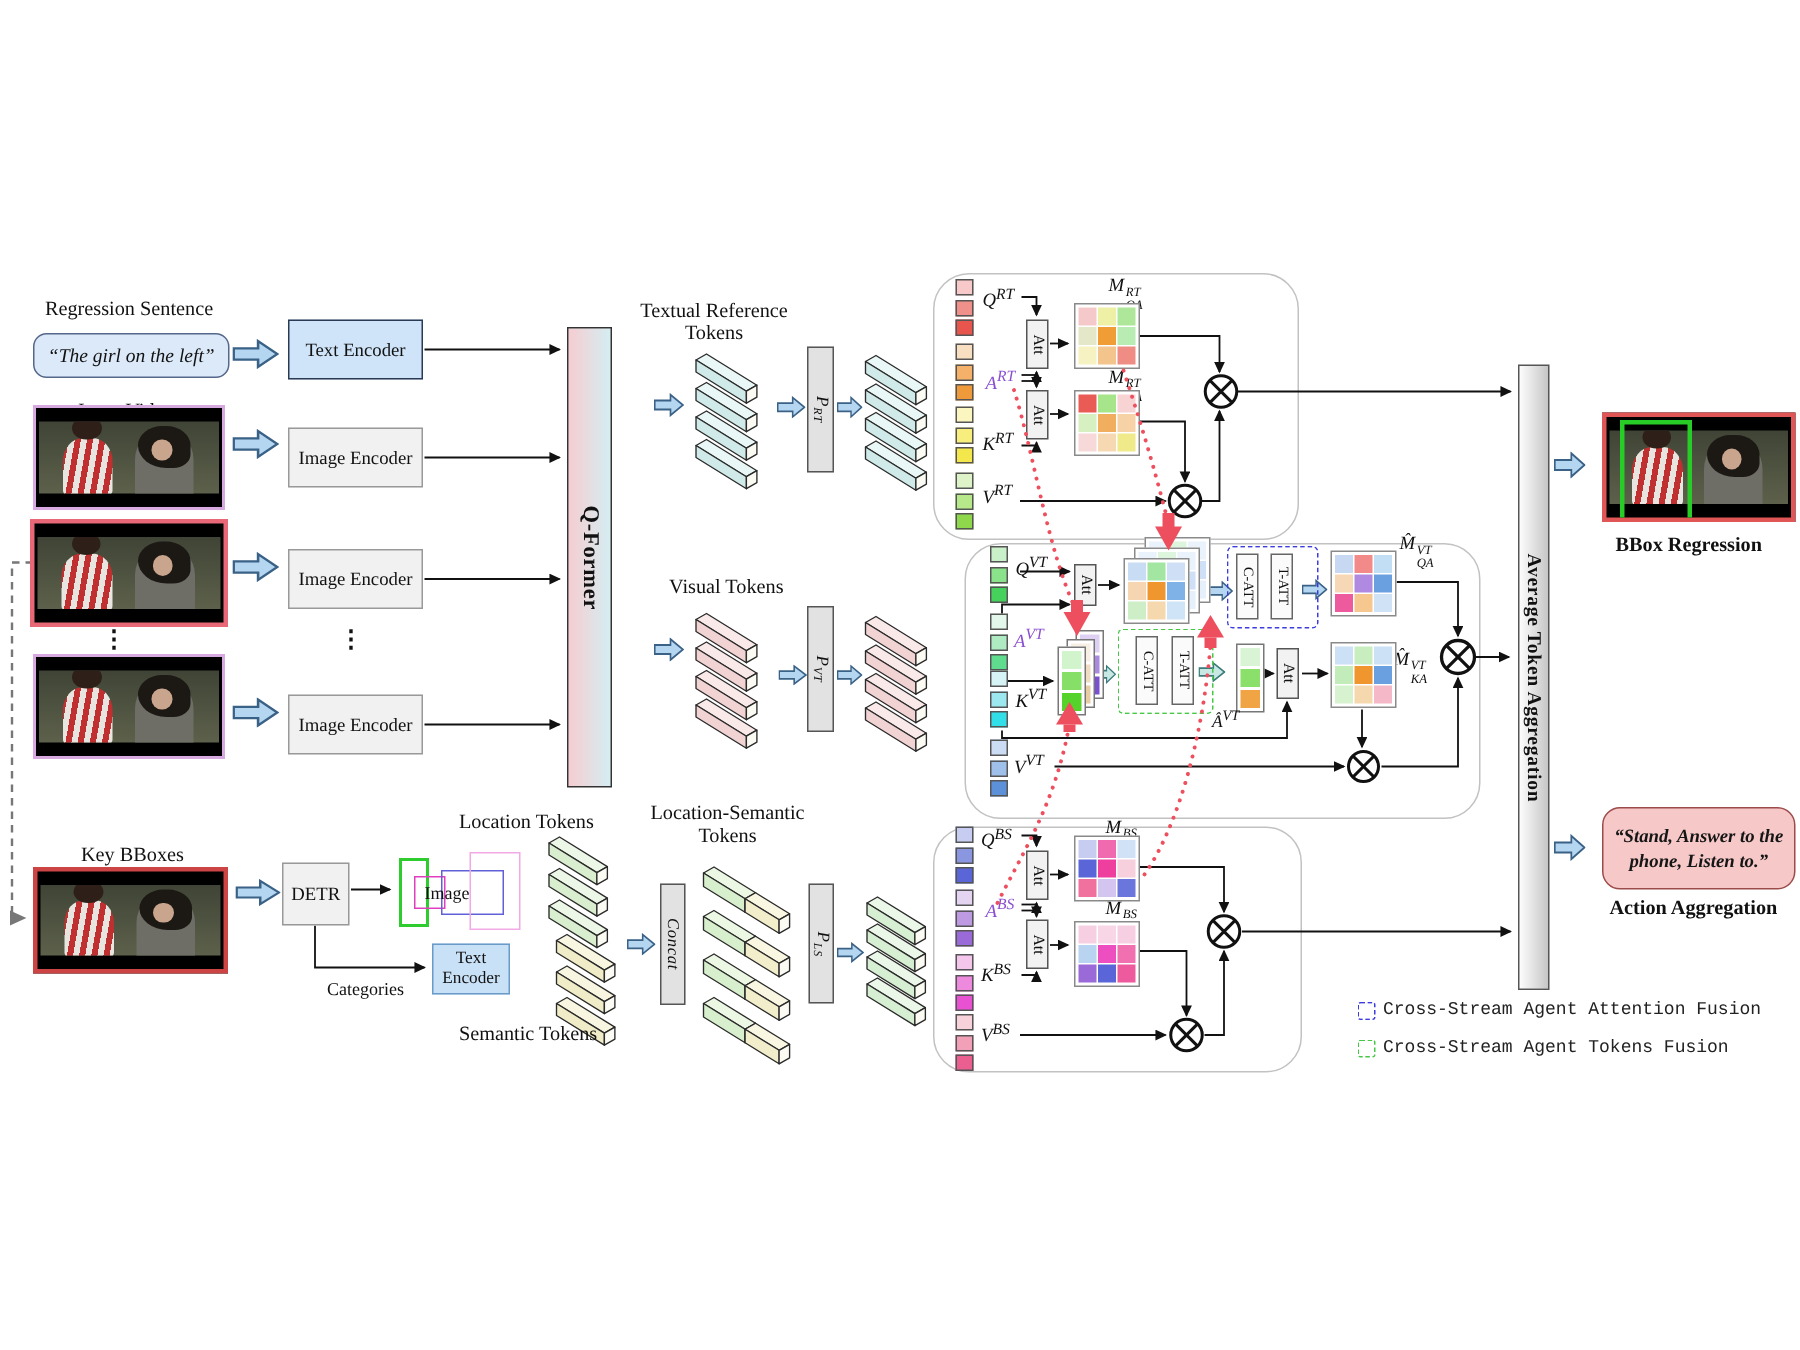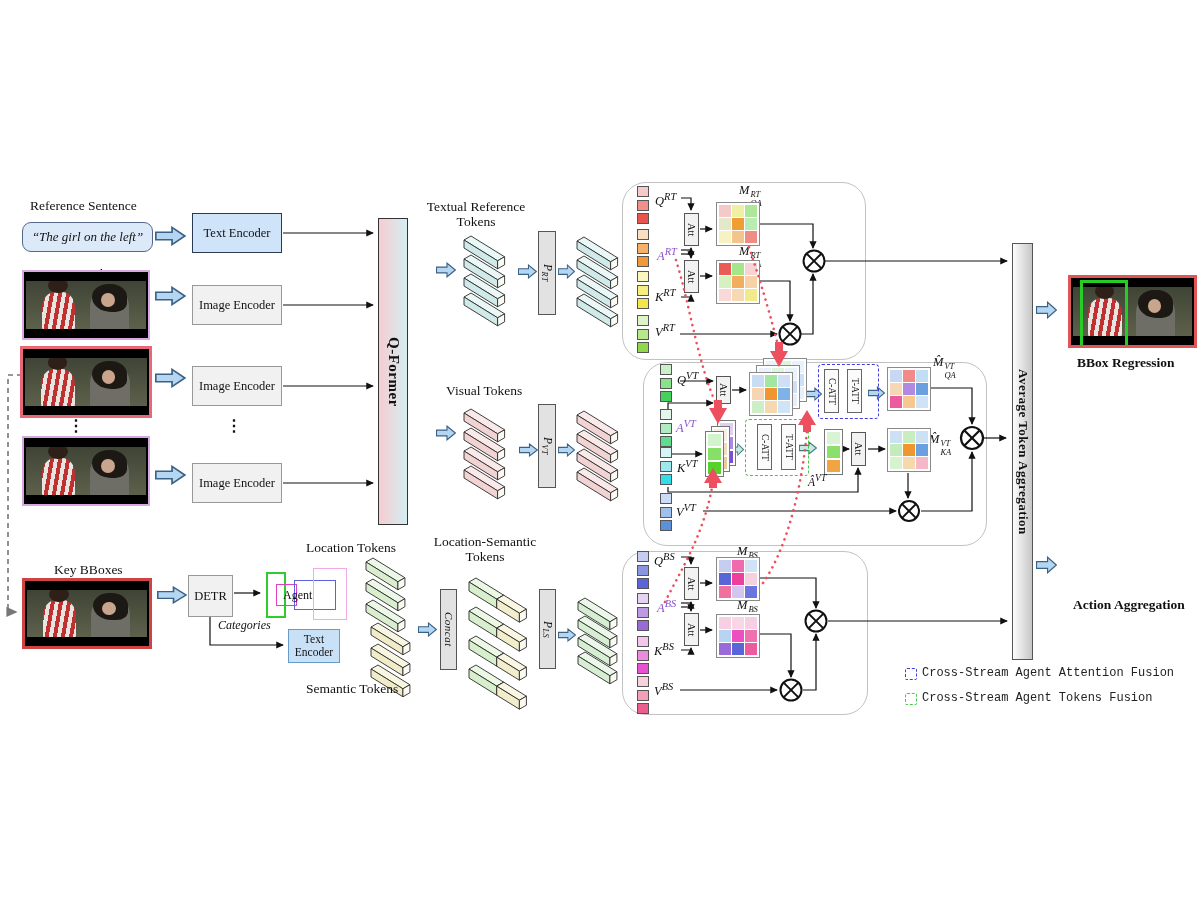--- a/index.html
+++ b/index.html
@@ -308,21 +308,21 @@
           <line x1="823.4" y1="613.6" x2="808.6" y2="628.4" stroke-width="2"></line>
         </g>
       <g>
           <circle cx="791" cy="690" r="10.5" stroke-width="2"></circle>
           <line x1="783.6" y1="682.6" x2="798.4" y2="697.4" stroke-width="2"></line>
           <line x1="798.4" y1="682.6" x2="783.6" y2="697.4" stroke-width="2"></line>
         </g>
     </g>
   </svg>
 
-  <span class="lbl z2" style="left:30px;top:198px;">Reference Sentence</span>
+  <span class="lbl z2" style="left:30px;top:198px;">Regression Sentence</span>
   <div class="box refbox z2" style="left:22px;top:222px;width:131px;height:30px;">
     <span>“The girl on the left”</span>
   </div>
   <span class="lbl z2" style="left:52px;top:254px;margin-top:12px;">Input Video</span>
 
   <div class="vframe z2" style="left:22px;top:270px;width:128px;height:70px;border:2.5px solid #d8a8e0;">
     <div class="scene">
         <span class="fig-l"></span>
         <span class="fig-r"></span>
       </div>
@@ -367,22 +367,22 @@
       </div>
   </div>
   <div class="box enc z2" style="left:188px;top:575px;width:45px;height:42px;">
     <span>DETR</span>
   </div>
 
   <div class="bbrect z2" style="left:266px;top:572px;width:20px;height:46px;border:2px solid #2ecc2e;"></div>
   <div class="bbrect z2" style="left:276px;top:584px;width:21px;height:22px;border:1.6px solid #e040c0;"></div>
   <div class="bbrect z2" style="left:294px;top:580px;width:42px;height:30px;border:1.6px solid #6060d8;"></div>
   <div class="bbrect z2" style="left:313px;top:568px;width:34px;height:52px;border:1.6px solid #f2aae6;"></div>
-  <span class="lbl sm z2" style="left:283px;top:588px;">Agent</span>
-  <span class="lbl sm z2" style="left:218px;top:618px;font-style:italic;">Categories</span>
+  <span class="lbl sm z2" style="left:283px;top:588px;">Image</span>
+  <span class="lbl sm z2" style="left:218px;top:652px;">Categories</span>
   <div class="box tenc2 z2" style="left:288px;top:629px;width:52px;height:34px;">
     <span>Text Encoder</span>
   </div>
 
   <span class="lbl c z2" style="left:420px;top:199px;width:112px;">Textual Reference Tokens</span>
   <div class="vbar pbox z2" style="left:538px;top:231px;width:18px;height:84px;">
     <span class="vtext math"><i>P</i><sub>RT</sub></span>
   </div>
 
   <span class="lbl z2" style="left:446px;top:383px;">Visual Tokens</span>
@@ -668,20 +668,23 @@
 
   <div class="vframe z2" style="left:1068px;top:275px;width:129px;height:73px;border:3px solid #e05555;">
     <div class="scene">
         <span class="fig-l"></span>
         <span class="fig-r"></span>
       </div>
     <span class="greenbb"></span>
   </div>
   <span class="lbl b z2" style="left:1077px;top:355px;">BBox Regression</span>
 
+  <div class="box quote z2" style="left:1068px;top:538px;width:129px;height:55px;">
+    <span>“Stand, Answer to the phone, Listen to.”</span>
+  </div>
   <span class="lbl b z2" style="left:1073px;top:597px;">Action Aggregation</span>
 
   <span class="lgsq z2" style="left:905px;top:668px;border-color:#3c3cdf;"></span>
   <span class="lgtxt z2" style="left:922px;top:666px;">Cross-Stream Agent Attention Fusion</span>
   <span class="lgsq z2" style="left:905px;top:693px;border-color:#46c846;"></span>
   <span class="lgtxt z2" style="left:922px;top:691px;">Cross-Stream Agent Tokens Fusion</span>
 
   <svg id="redlayer" width="1200" height="900">
     <g fill="none" stroke="#ee4f5e" stroke-width="2.6" stroke-dasharray="0.1 6" stroke-linecap="round">
       <path d="M676,260 C690,305 698,365 717,406"></path>

